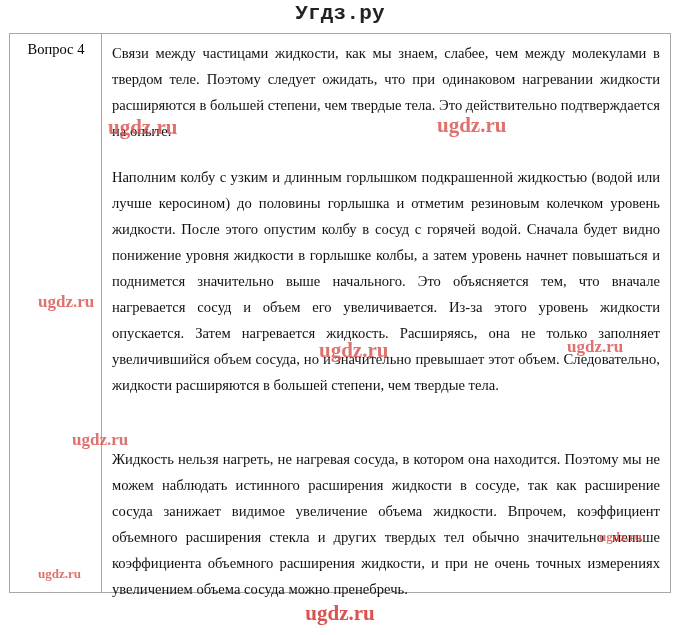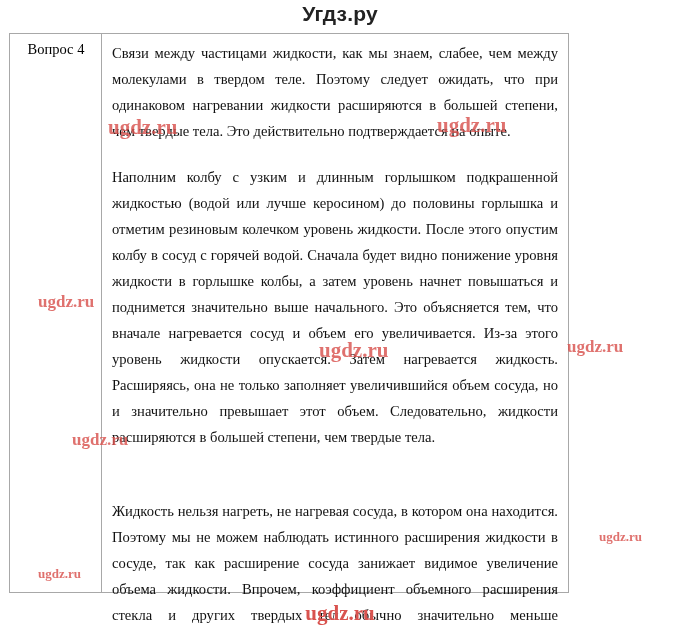--- a/index.html
+++ b/index.html
@@ -14,31 +14,31 @@
     color: #000000;
     position: relative;
     overflow: hidden;
   }
   .site-title {
     position: absolute;
     top: 2px;
     left: 0;
     width: 680px;
     text-align: center;
-    font-family: Liberation Sans, sans-serif;
+    font-family: Liberation Mono, monospace;
     font-size: 21px;
     font-weight: bold;
     color: #222222;
     letter-spacing: 0.2px;
   }
   .doc-table {
     position: absolute;
     top: 33px;
     left: 9px;
-    width: 560px;
+    width: 662px;
     height: 560px;
     border: 1px solid #a8a8a8;
     box-sizing: border-box;
     display: flex;
   }
   .q-cell {
     width: 92px;
     flex: 0 0 92px;
     border-right: 1px solid #a8a8a8;
     box-sizing: border-box;

